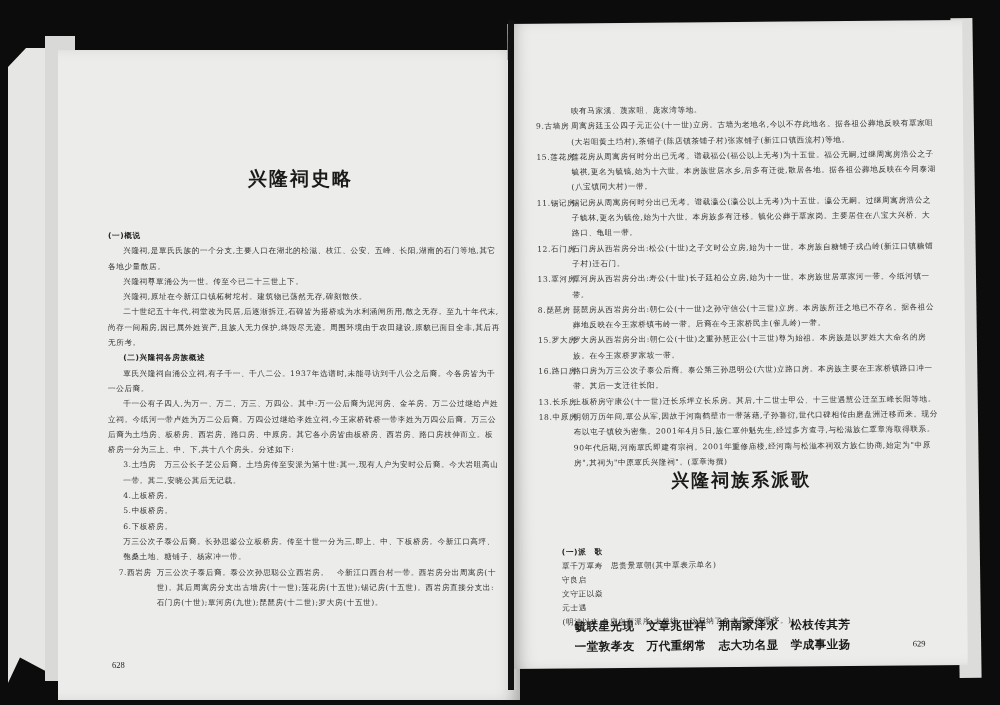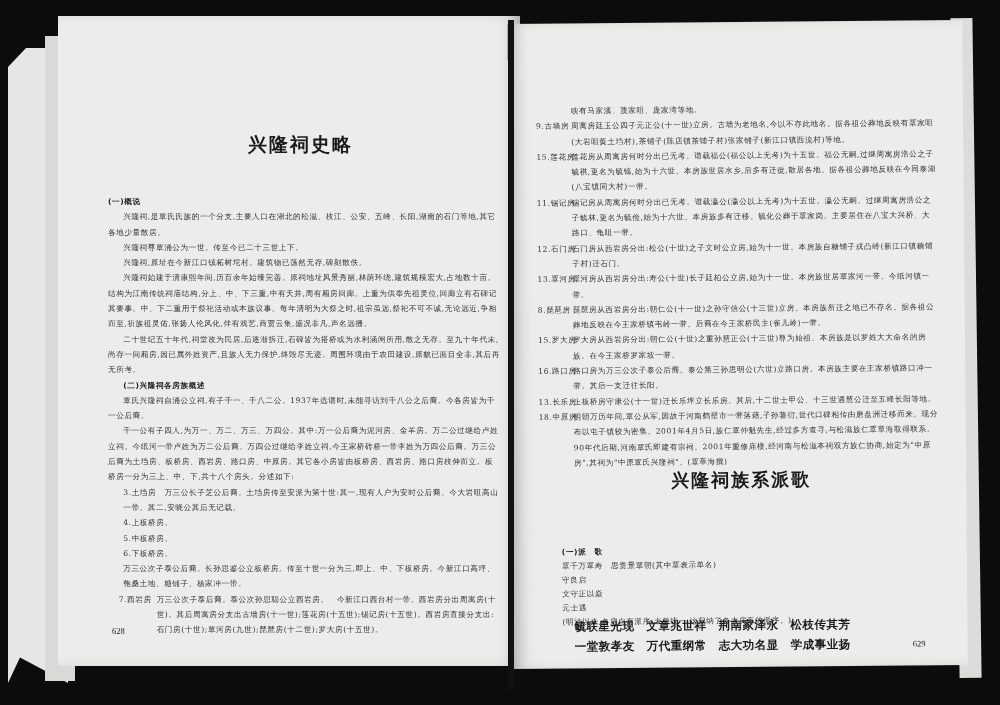--- a/index.html
+++ b/index.html
@@ -2,21 +2,21 @@
 <html><head>
 <meta charset="utf-8">
 <style>
   html,body{margin:0;padding:0;}
   body{width:1000px;height:705px;background:#0c0c0c;position:relative;overflow:hidden;
        font-family:"DejaVu Serif","Liberation Serif",serif;color:#2a2a2a;}
   .stack-left{position:absolute;left:8px;top:48px;width:60px;height:635px;background:#e6e6e4;
        clip-path:polygon(30% 0,100% 0,100% 100%,20% 96%,0 100%,0 3%);}
   .stack-left2{position:absolute;left:45px;top:36px;width:30px;height:645px;background:#d9d9d7;}
   .page{position:absolute;background:#ececea;}
-  .page.left{left:58px;top:16px;width:462px;height:650px;
+  .page.left{left:58px;top:50px;width:462px;height:650px;
        box-shadow:inset -14px 0 18px -10px rgba(0,0,0,.35);}
   .page.right{left:510px;top:22px;width:455px;height:645px;transform:rotate(-0.5deg);
        box-shadow:inset 14px 0 18px -10px rgba(0,0,0,.35);}
   .stack-right{position:absolute;left:955px;top:18px;width:22px;height:660px;background:#dcdcda;
        transform:rotate(-0.8deg);}
   .spine{position:absolute;left:508px;top:20px;width:6px;height:670px;background:#111;}
   .title{position:absolute;font-weight:bold;color:#1a1a1a;letter-spacing:2px;
        font-family:"DejaVu Sans","Liberation Sans",sans-serif;}
   .txt{position:absolute;font-size:7.6px;line-height:15.3px;color:#333;letter-spacing:.6px;}
   .txt p{margin:0;text-indent:2em;}
@@ -38,21 +38,20 @@
 <div class="stack-right"></div>
 
 <div class="page left">
   <div class="title" style="left:190px;top:116px;font-size:19px;">兴隆祠史略</div>
 
   <div class="txt" style="left:50px;top:178px;width:392px;">
     <p class="h">(一)概说</p>
     <p>兴隆祠,是覃氏氏族的一个分支,主要人口在湖北的松滋、枝江、公安、五峰、长阳,湖南的石门等地,其它各地少量散居。</p>
     <p>兴隆祠尊覃涌公为一世。传至今已二十三世上下。</p>
     <p>兴隆祠,原址在今新江口镇柘树坨村。建筑物已荡然无存,碑刻散佚。</p>
-    <p>兴隆祠始建于清康熙年间,历百余年始臻完善。原祠地址风景秀丽,林荫环绕,建筑规模宏大,占地数十亩。结构为江南传统祠庙结构,分上、中、下三重,中有天井,周有厢房回廊。上重为供奉先祖灵位,回廊立有石碑记其要事。中、下二重用于祭祀活动或本族议事。每年清明为大祭之时,祖宗虽远,祭祀不可不诚,无论远近,争相而至,祈族祖灵佑,张扬人伦风化,伴有戏艺,商贾云集,盛况非凡,声名远播。</p>
     <p>二十世纪五十年代,祠堂改为民居,后逐渐拆迁,石碑皆为搭桥或为水利涵闸所用,散之无存。至九十年代末,尚存一间厢房,因已属外姓资产,且族人无力保护,终毁尽无迹。周围环境由于农田建设,原貌已面目全非,其后再无所考。</p>
     <p class="h" style="text-indent:2em">(二)兴隆祠各房族概述</p>
     <p>覃氏兴隆祠自涌公立祠,有子千一、千八二公。1937年选谱时,未能寻访到千八公之后裔。今各房皆为千一公后裔。</p>
     <p>千一公有子四人,为万一、万二、万三、万四公。其中:万一公后裔为泥河房、金羊房。万二公过继给卢姓立祠。今纸河一带卢姓为万二公后裔。万四公过继给李姓立祠,今王家桥砖桥一带李姓为万四公后裔。万三公后裔为土垱房、板桥房、西岩房、路口房、中原房。其它各小房皆由板桥房、西岩房、路口房枝伸而立。板桥房一分为三上、中、下,共十八个房头。分述如下:</p>
 
     <div style="padding-left:2em;text-indent:0">
       <span>3.土垱房</span><span>　</span><span>万三公长子芝公后裔。土垱房传至安派为第十世:其一,现有人户为安时公后裔。今大岩咀高山一带。其二,安晓公其后无记载。</span>
     </div>
     <p>4.上板桥房。</p>
     <p>5.中板桥房。</p>

